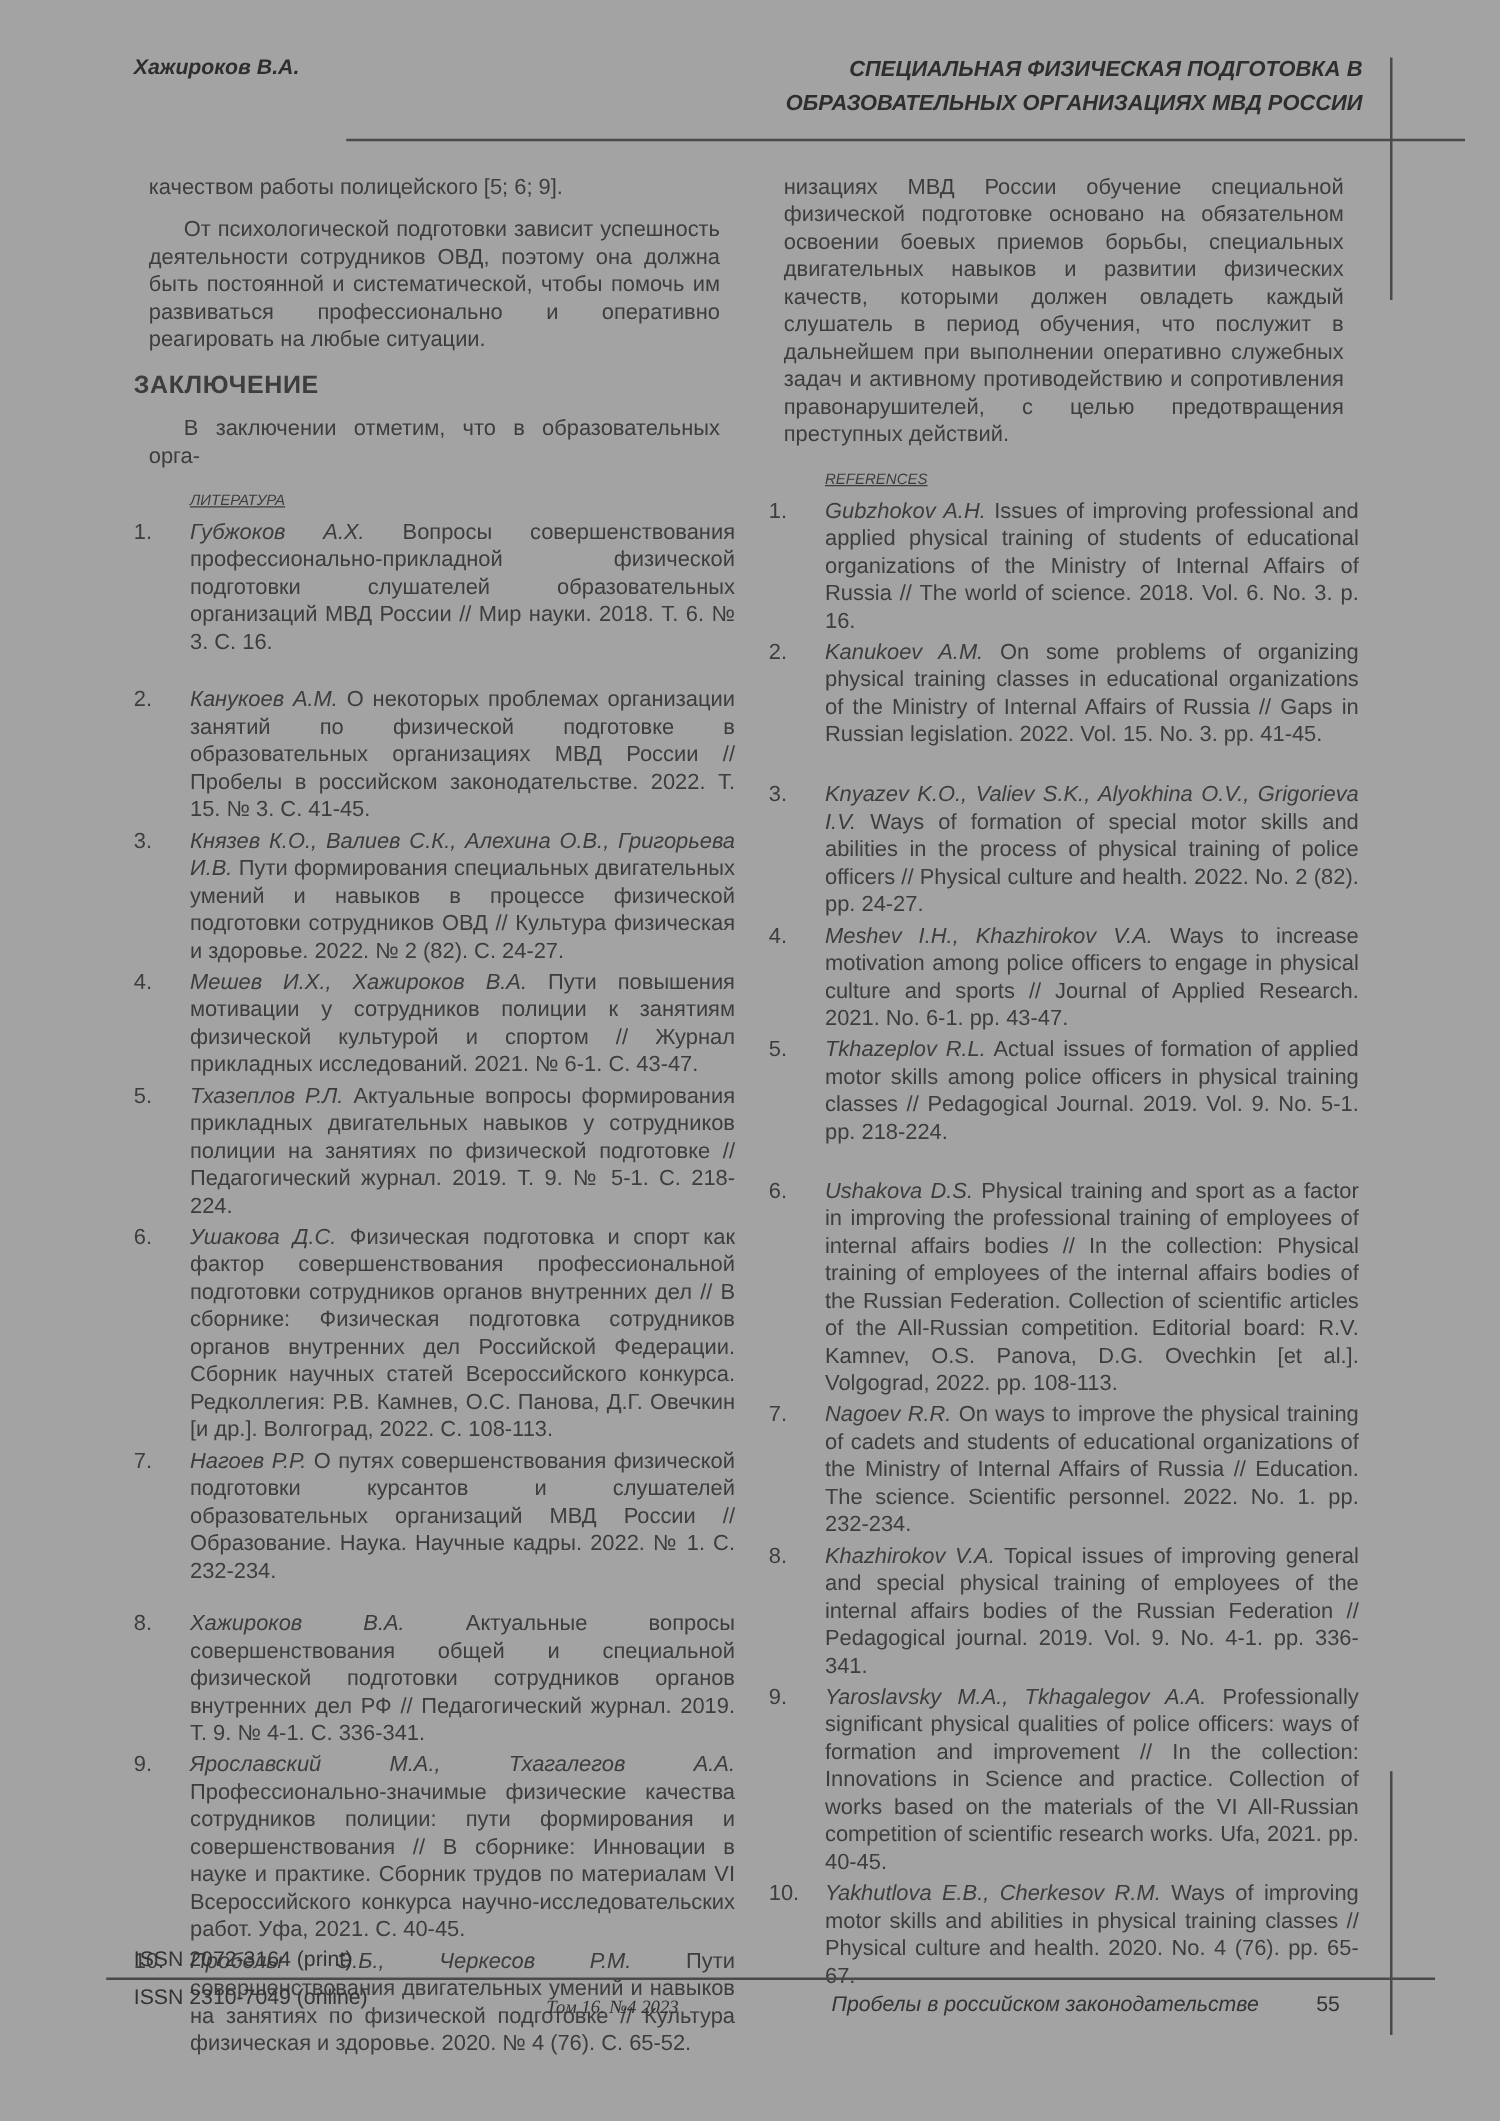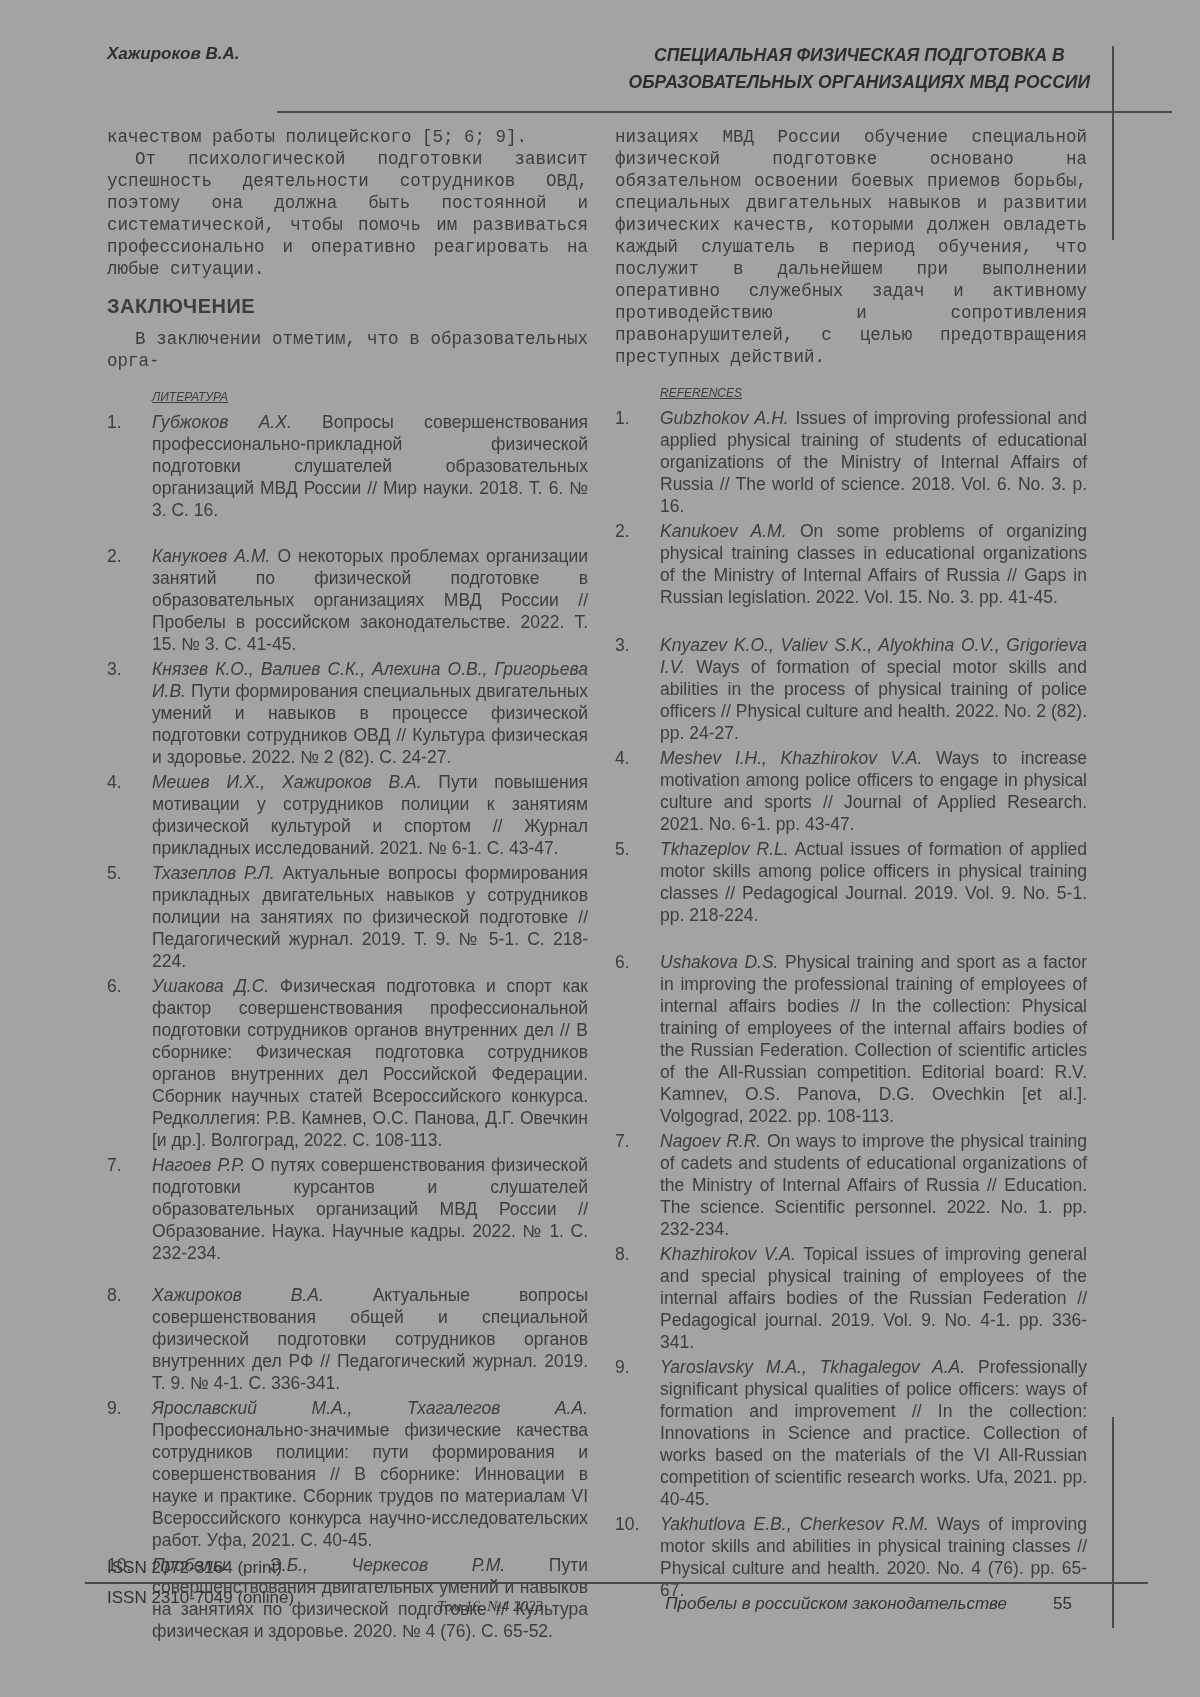--- a/index.html
+++ b/index.html
@@ -13,39 +13,39 @@
   }
   
   .header{
     position:absolute;top:42px;left:107px;width:983px;
     display:flex;justify-content:space-between;align-items:flex-start;
   }
   .running-author{
     font-weight:bold;font-style:italic;font-size:17px;line-height:24px;color:#2e2e2e;
   }
   .running-title{
-    text-align:center;font-weight:bold;font-style:italic;
+    text-align:right;font-weight:bold;font-style:italic;
     font-size:17.5px;line-height:27px;color:#2e2e2e;
   }
   .header-rule{
     position:absolute;left:277px;top:111px;width:895px;height:2px;background:#4a4a4a;
   }
   .vrule{position:absolute;width:2px;background:#4a4a4a;}
   .vrule-top{left:1112px;top:46px;height:194px;}
   .vrule-bottom{left:1112px;top:1417px;height:211px;}
 
   
   .columns{
     position:absolute;top:126px;left:107px;width:980px;
     display:flex;gap:27px;
   }
   .col{font-size:17.5px;line-height:22px;text-align:justify;}
   .col-left{width:481px;}
   .col-right{width:472px;}
-  .col p{margin:0;font-family:Liberation Mono, monospace;}
+  .col p{margin:12px;}
   p.indent{text-indent:28px;}
   .conclusion-heading{
     font-size:20px;font-weight:bold;letter-spacing:.5px;
     margin:15px 0 11px 0;color:#3d3d3d;
   }
   .list-heading{
     font-size:12px;font-weight:normal;font-style:italic;
     text-decoration:underline;
     margin:14px 0 2px 45px;
   }

